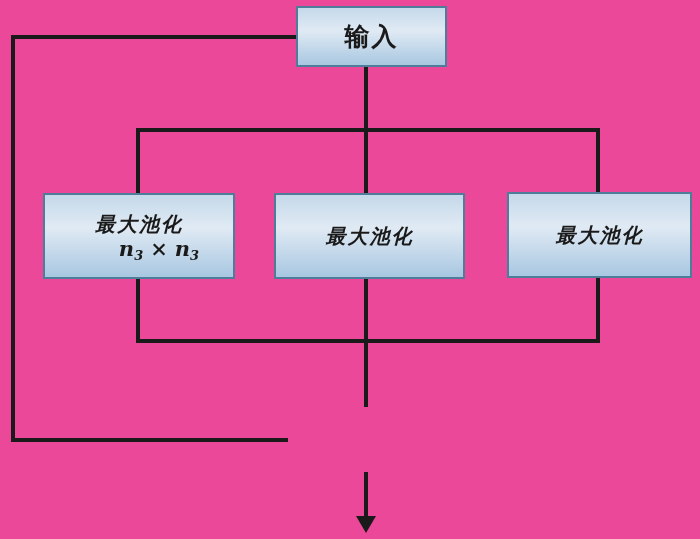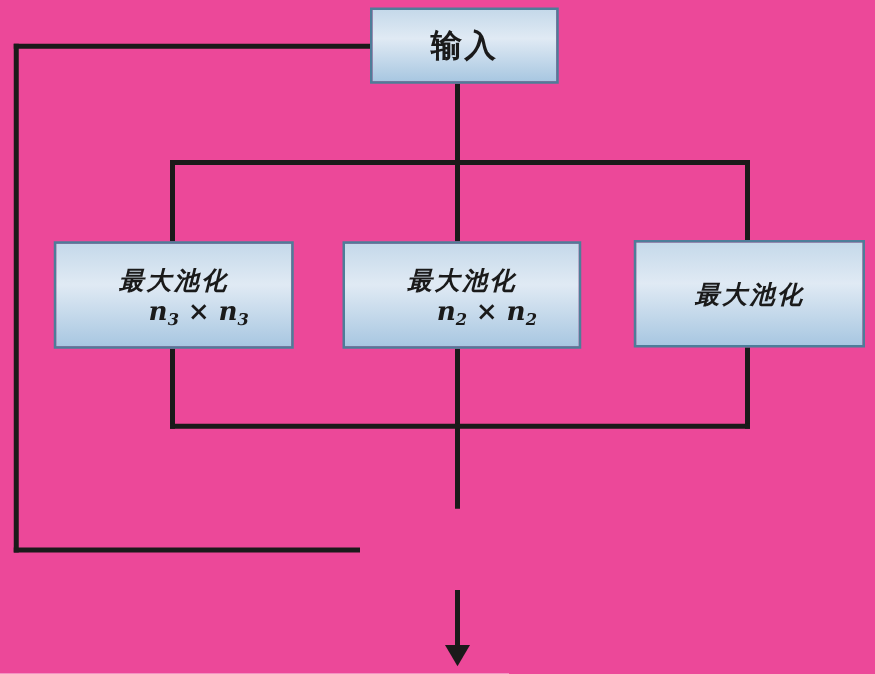--- a/index.html
+++ b/index.html
@@ -107,21 +107,20 @@
     <div class="box-label">输入</div>
   </div>
 
   <div class="box pool box-pool-a">
     <div class="box-label">最大池化</div>
     <div class="formula"><span>n</span><sub>3</sub><span class="times">×</span><span>n</span><sub>3</sub></div>
   </div>
 
   <div class="box pool box-pool-b">
     <div class="box-label">最大池化</div>
-    <div class="formula"><span>n</span><sub>2</sub><span class="times">×</span><span>n</span><sub>2</sub></div>
   </div>
 
   <div class="box pool box-pool-c">
     <div class="box-label">最大池化</div>
   </div>
 
 
 </div>
 
 </body></html>

